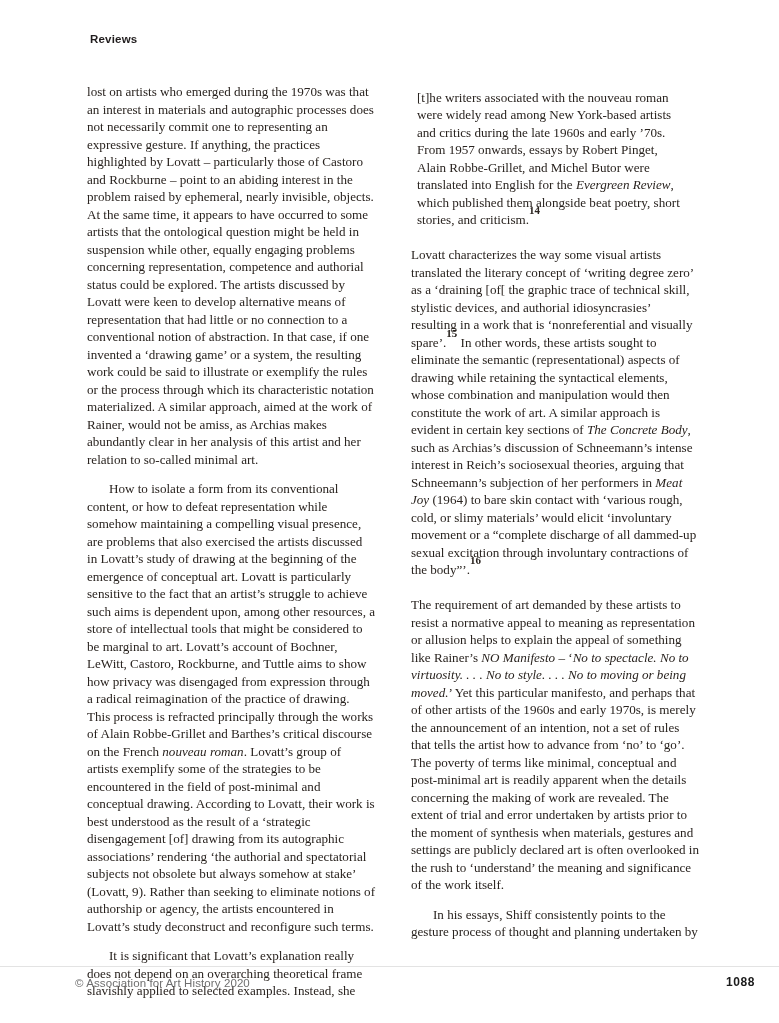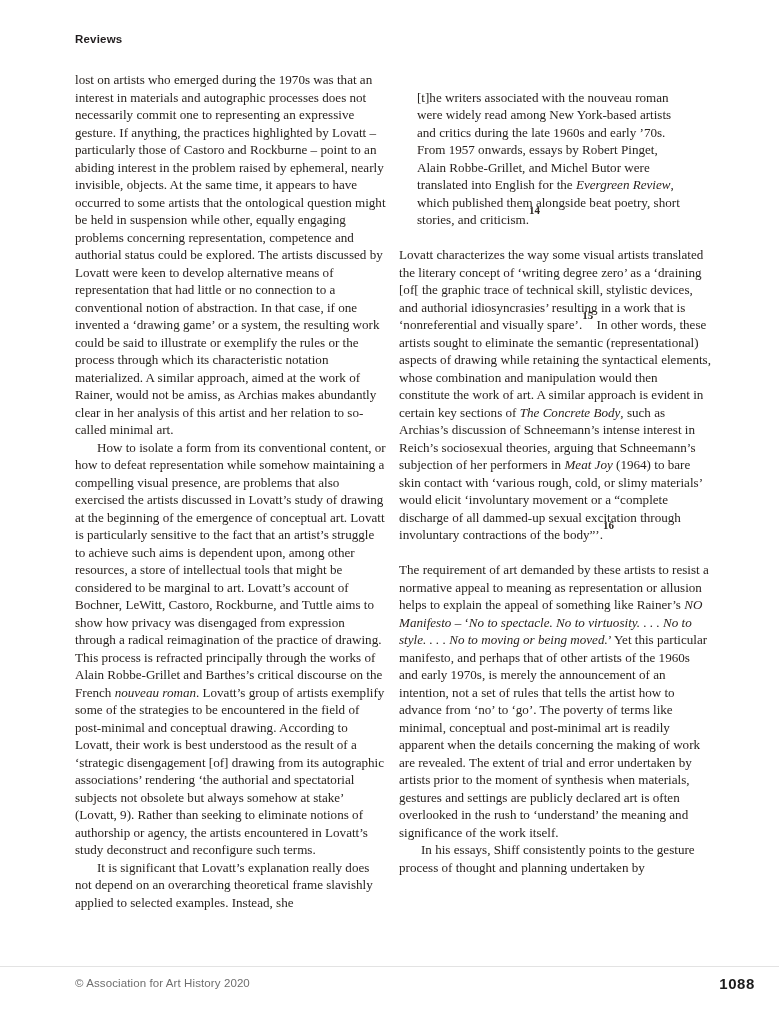--- a/index.html
+++ b/index.html
@@ -5,33 +5,33 @@
   html, body { margin:0; padding:0; background:#ffffff; }
   .page {
     position:relative;
     width:779px; height:1023px;
     background:#ffffff;
     overflow:hidden;
     font-family:"Liberation Serif", serif;
     color:#29231f;
   }
   .running-head {
-    position:absolute; left:75px; top:33px;
+    position:absolute; left:90px; top:33px;
     font-family:"Liberation Sans", sans-serif;
     font-weight:bold; font-size:11.5px; letter-spacing:0.2px;
     color:#211d1e;
   }
   .col {
     position:absolute; top:71px; width:312px;
     font-size:13.1px; line-height:17.5px;
     text-align:left;
   }
   .col-left  { left:75px; }
   .col-right { left:399px; }
-  .col p { margin:0; }
+  .col p { margin:12px; }
   .col p.indent { text-indent:22px; }
   .col p.space-before { margin-top:17.5px; }
   .col blockquote {
     margin:17.5px 0 17.5px 0;
     padding:0 26px 0 18px;
   }
   .col em { font-style:italic; }
   .col sup {
     font-size:11px;
     line-height:0;
@@ -44,21 +44,21 @@
     height:1px; background:#e3e3e3;
   }
   .copyright {
     position:absolute; left:75px; top:977px;
     font-family:"Liberation Sans", sans-serif;
     font-size:11.5px; color:#6e6e6e; letter-spacing:0.1px;
   }
   .page-number {
     position:absolute; right:24px; top:975px;
     font-family:"Liberation Sans", sans-serif;
-    font-weight:bold; font-size:15px; letter-spacing:0.6px;
+    font-weight:bold; font-size:12px; letter-spacing:0.6px;
     color:#1b1b1b;
   }
 </style>
 </head>
 <body>
 
 <div class="page">
   <div class="running-head">Reviews</div>
   <div class="col col-left">
       <p><span>lost on artists who emerged during the 1970s was that an interest in materials and autographic processes does not necessarily commit one to representing an expressive gesture. If anything, the practices highlighted by Lovatt – particularly those of Castoro and Rockburne – point to an abiding interest in the problem raised by ephemeral, nearly invisible, objects. At the same time, it appears to have occurred to some artists that the ontological question might be held in suspension while other, equally engaging problems concerning representation, competence and authorial status could be explored. The artists discussed by Lovatt were keen to develop alternative means of representation that had little or no connection to a conventional notion of abstraction. In that case, if one invented a ‘drawing game’ or a system, the resulting work could be said to illustrate or exemplify the rules or the process through which its characteristic notation materialized. A similar approach, aimed at the work of Rainer, would not be amiss, as Archias makes abundantly clear in her analysis of this artist and her relation to so-called minimal art.</span></p>

